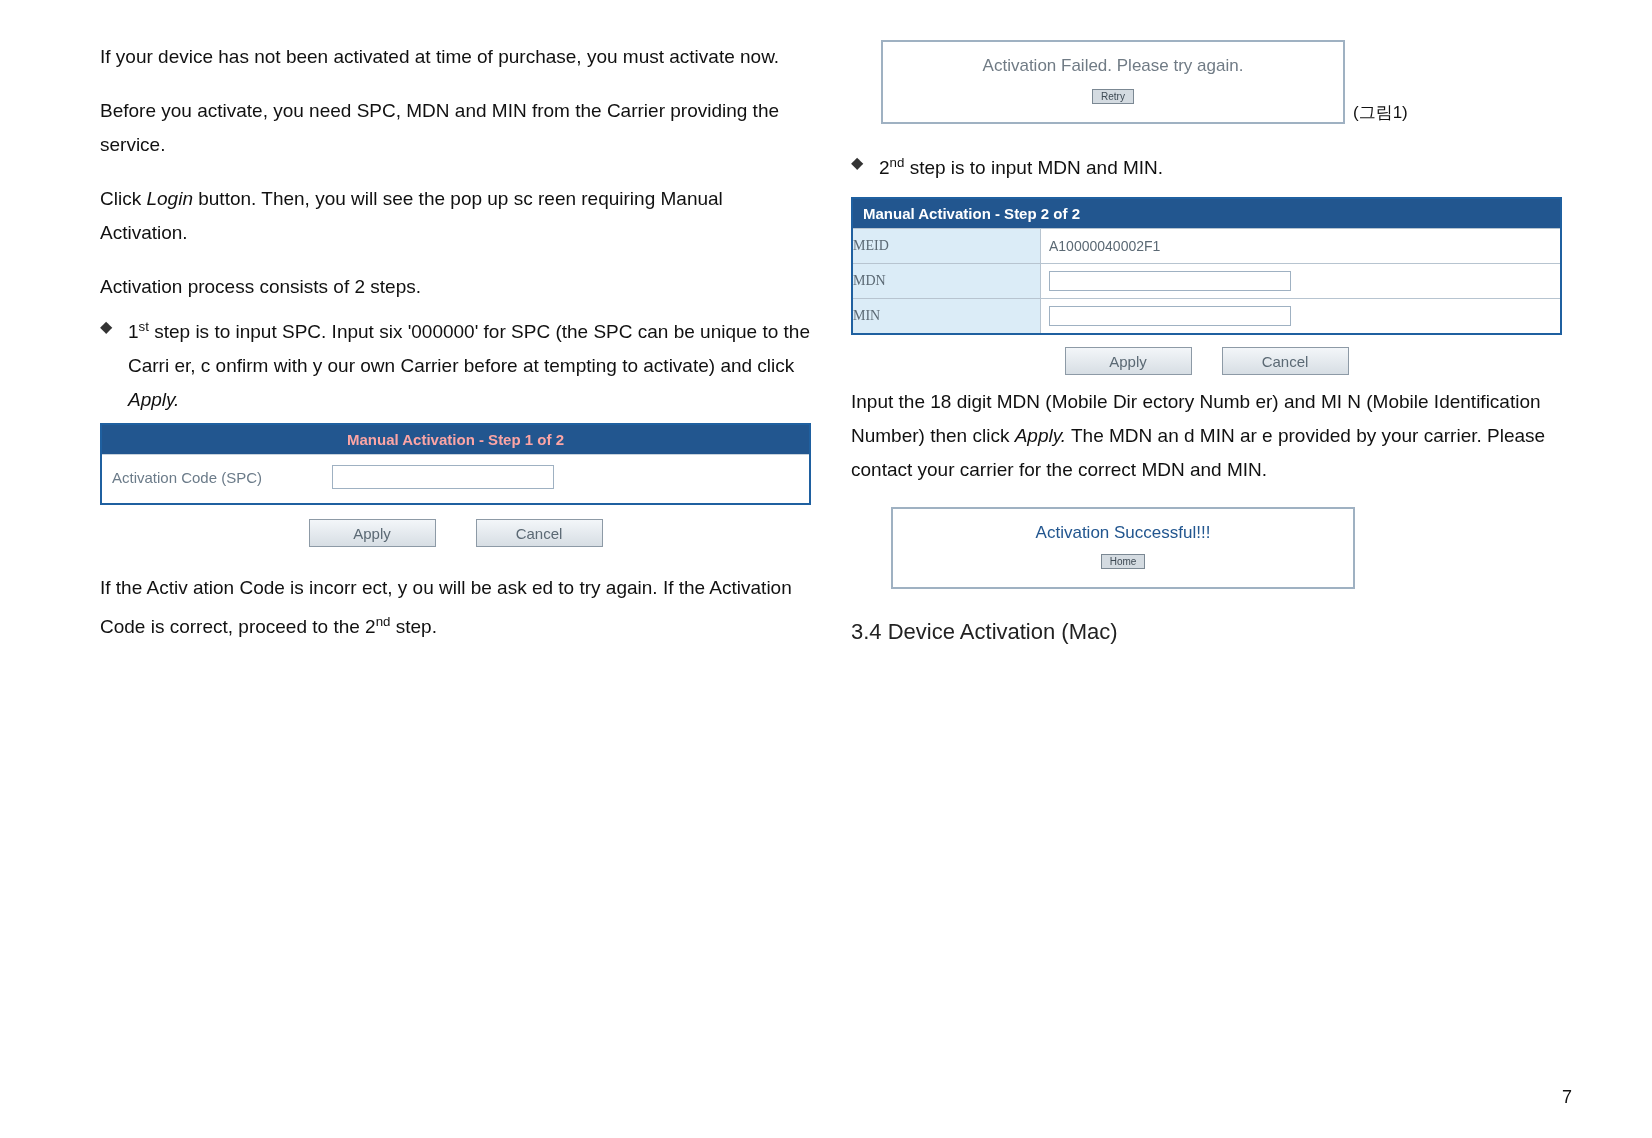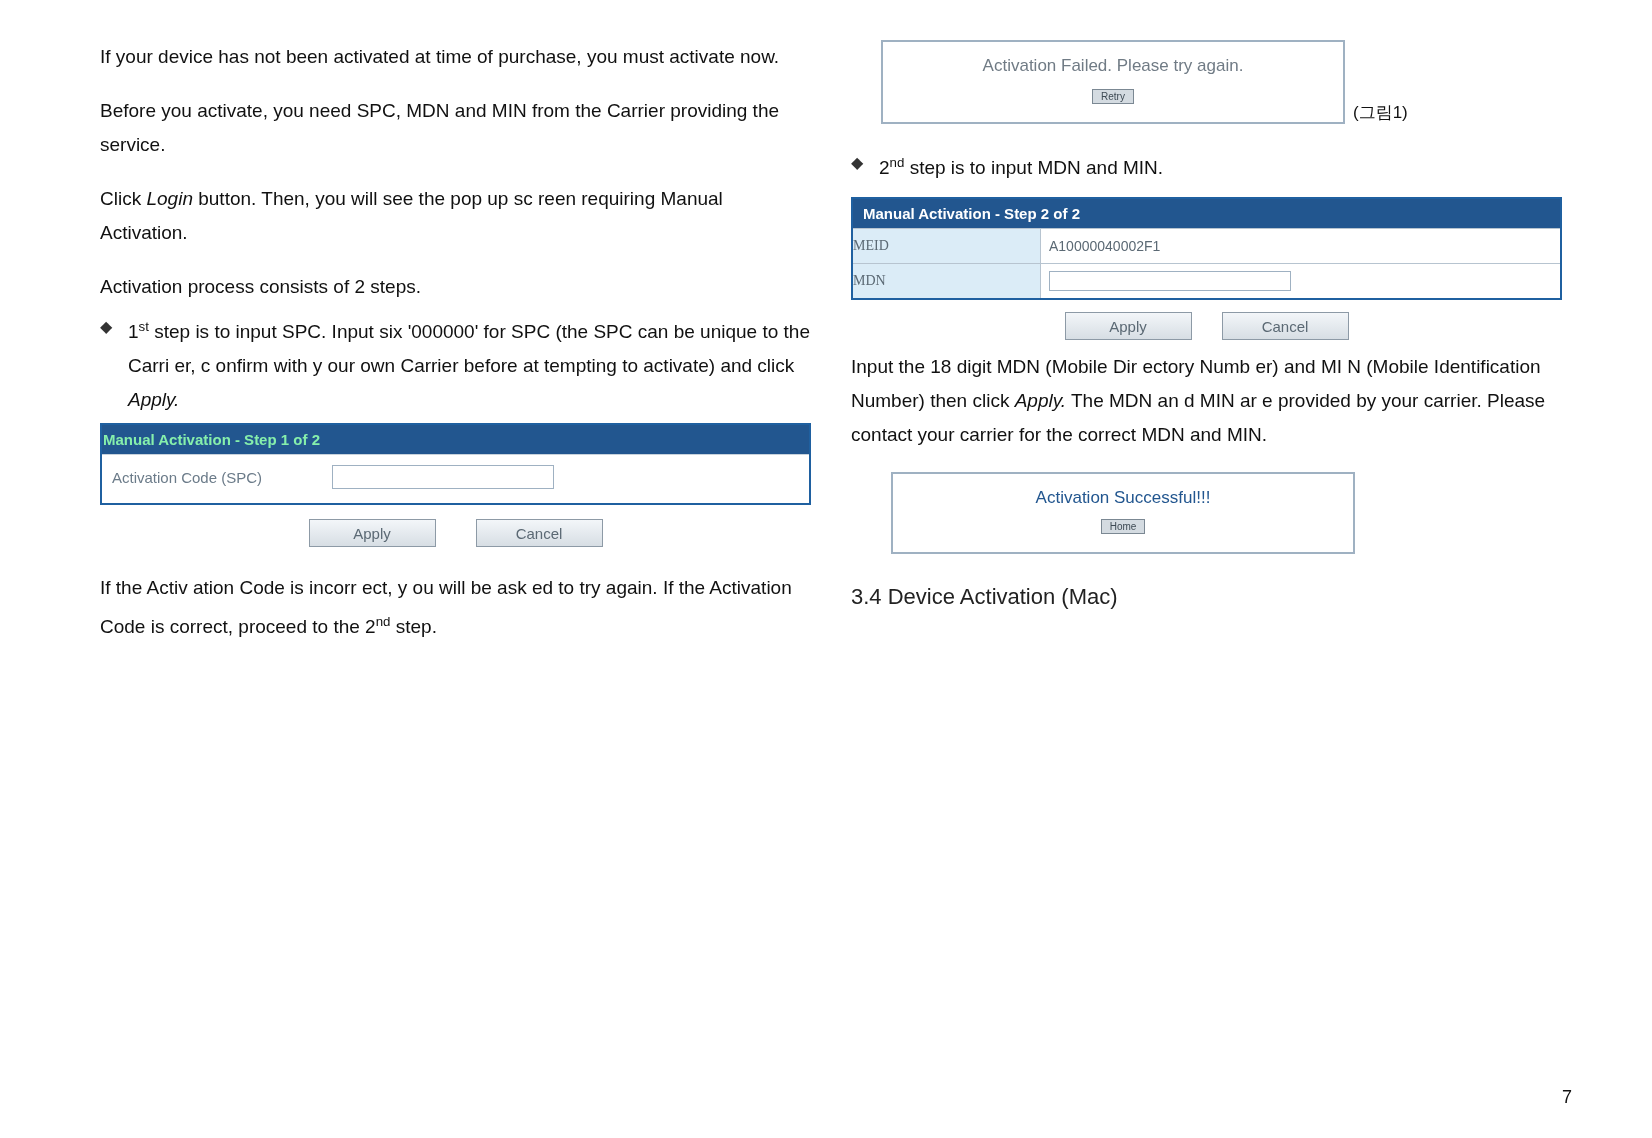--- a/index.html
+++ b/index.html
@@ -47,24 +47,25 @@
   }
   sup { font-size: 0.7em; }
   
   .panel-outer1 {
     border: 2px solid #1f60a0;
     background: #fff;
     margin-top: 6px;
   }
   .panel-head1 {
     background: #22568f;
-    color: #86efac;
+    color: #fca5a5;
     font-size: 15px;
     font-weight: bold;
-    padding: 6px 1px;
+    padding: 6px 12px;
+    text-align: center;
   }
   .panel-row1 {
     display: flex;
     align-items: center;
     padding: 10px 10px 14px 10px;
     border-top: 1px solid #c7d2dc;
   }
   .panel-row1 .label {
     width: 220px;
     color: #6b7b89;
@@ -260,20 +261,26 @@
       <div class="row2">
         <div class="lab">MEID</div>
         <div class="val">A10000040002F1</div>
       </div>
       <div class="row2">
         <div class="lab">MDN</div>
         <div class="val">
             <div class="tbox2"></div>
           </div>
       </div>
+      <div class="row2">
+        <div class="lab">MIN</div>
+        <div class="val">
+            <div class="tbox2"></div>
+          </div>
+      </div>
     </div>
     <div class="btn-row2">
       <div class="grey-btn">Apply</div>
       <div class="grey-btn">Cancel</div>
     </div>
 
     <p class="p" style="margin-top:6px">
       <span>Input the 18 digit MDN (Mobile Dir        ectory Numb er) and MI   N (Mobile Identification Number) then click  </span><span class="em">Apply.</span><span> The MDN an d MIN ar e provided by your carrier. Please contact your carrier for the correct MDN and MIN.</span>
     </p>
 

